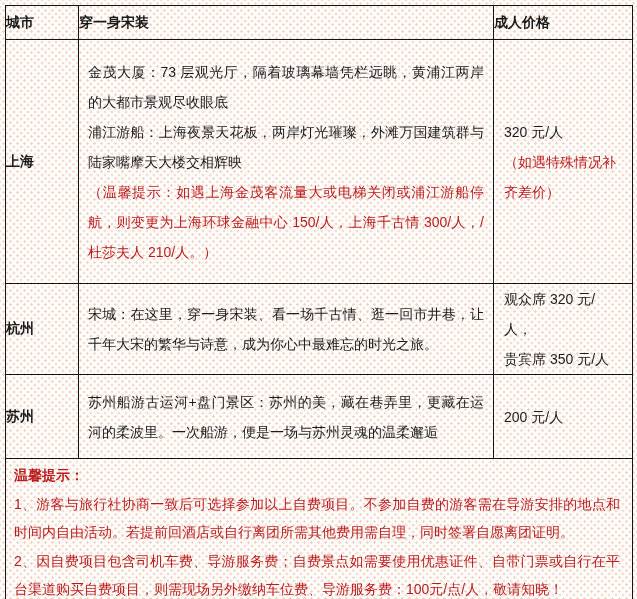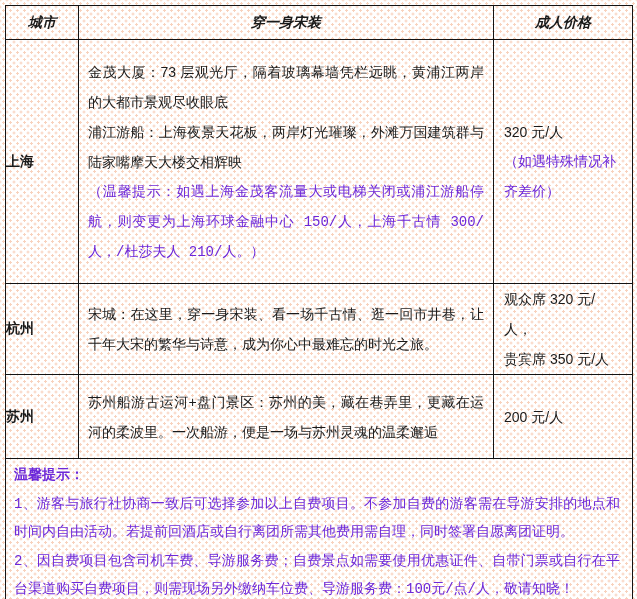--- a/index.html
+++ b/index.html
@@ -26,41 +26,40 @@
     background:transparent;
     font-size:14px;
     padding:0;
   }
   col.col-city{width:73px;}
   col.col-intro{width:415px;}
   col.col-price{width:139px;}
   tr.header-row th{
     height:33px;
     font-weight:700;
-    text-align:center;
+    text-align:left;
     vertical-align:middle;
-    font-style:italic;
   }
   td.city-cell{
     text-align:left;vertical-align:middle;
     font-weight:700;
   }
   td.intro-cell{
     vertical-align:middle;
     padding:4px 9px;
     text-align:justify;
   }
   td.intro-cell p{margin:0;line-height:30px;}
   td.price-cell{
     text-align:left;vertical-align:middle;
     padding:0 10px;
     line-height:30px;
   }
   b.attr-name{font-weight:400;}
-  .red{color:#6d28d9;font-family:Liberation Mono, monospace;}
+  .red{color:#b91c1c;}
   tr.row-shanghai{height:244px;}
   tr.row-hangzhou{height:86px;}
   tr.row-suzhou{height:84px;}
   tr.notes-row{height:143px;}
   td.notes-cell{
     vertical-align:top;
     padding:2px 12px 0 8px;
     text-align:justify;
   }
   td.notes-cell p{margin:0;line-height:28.6px;}

